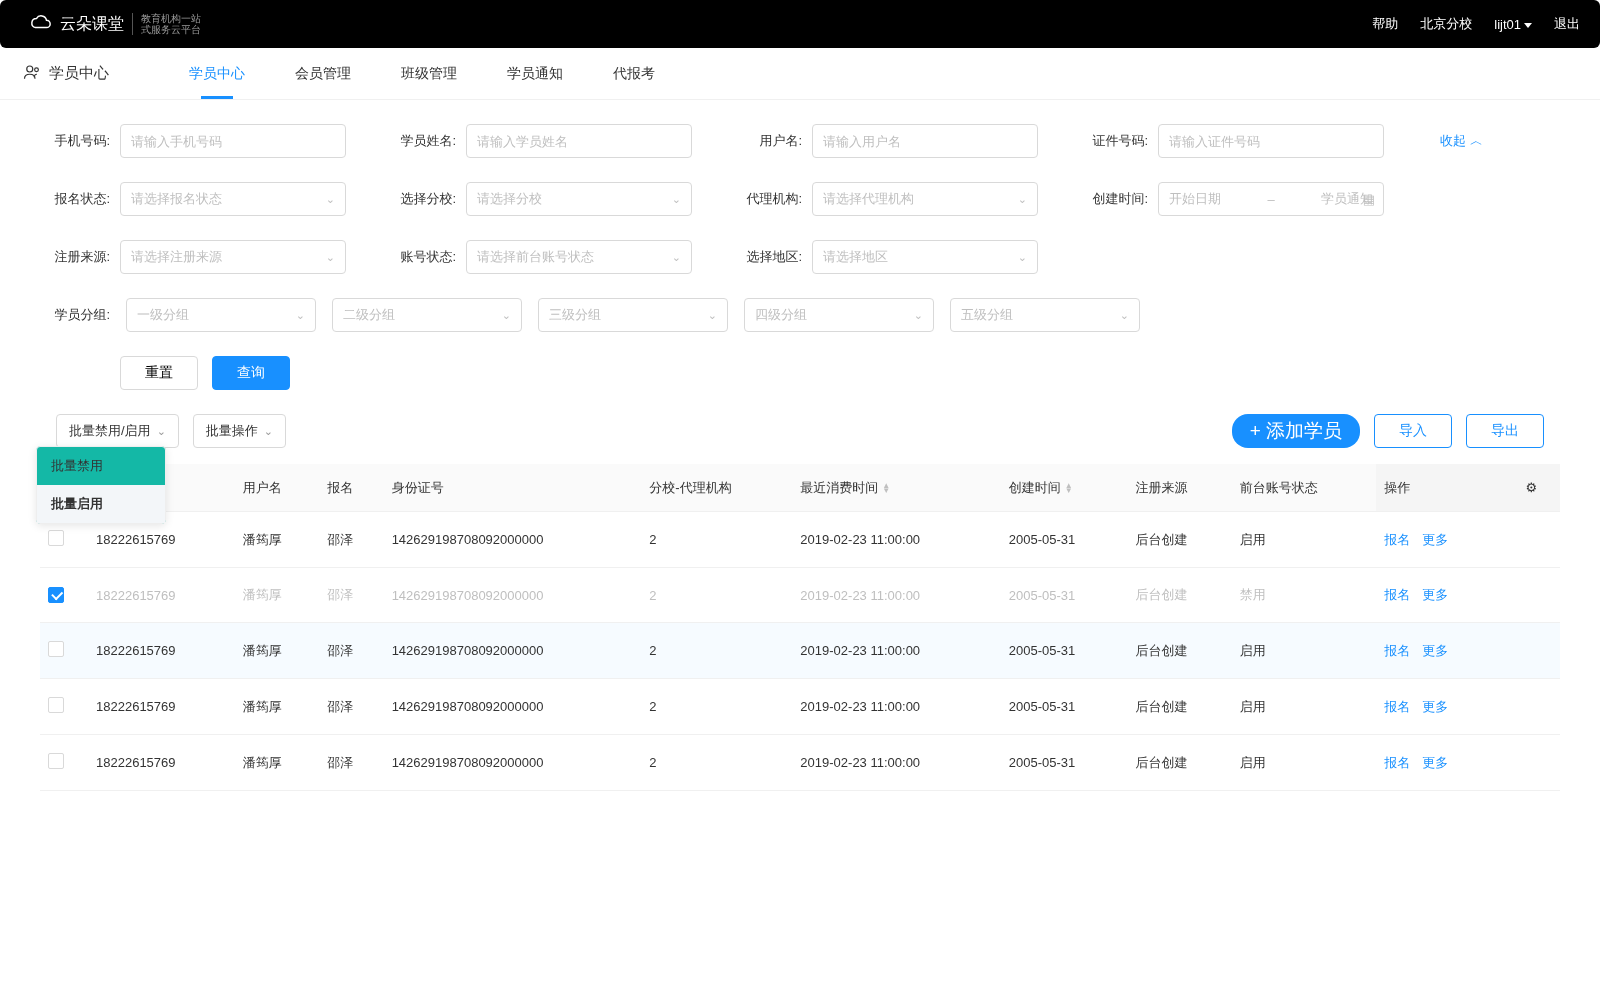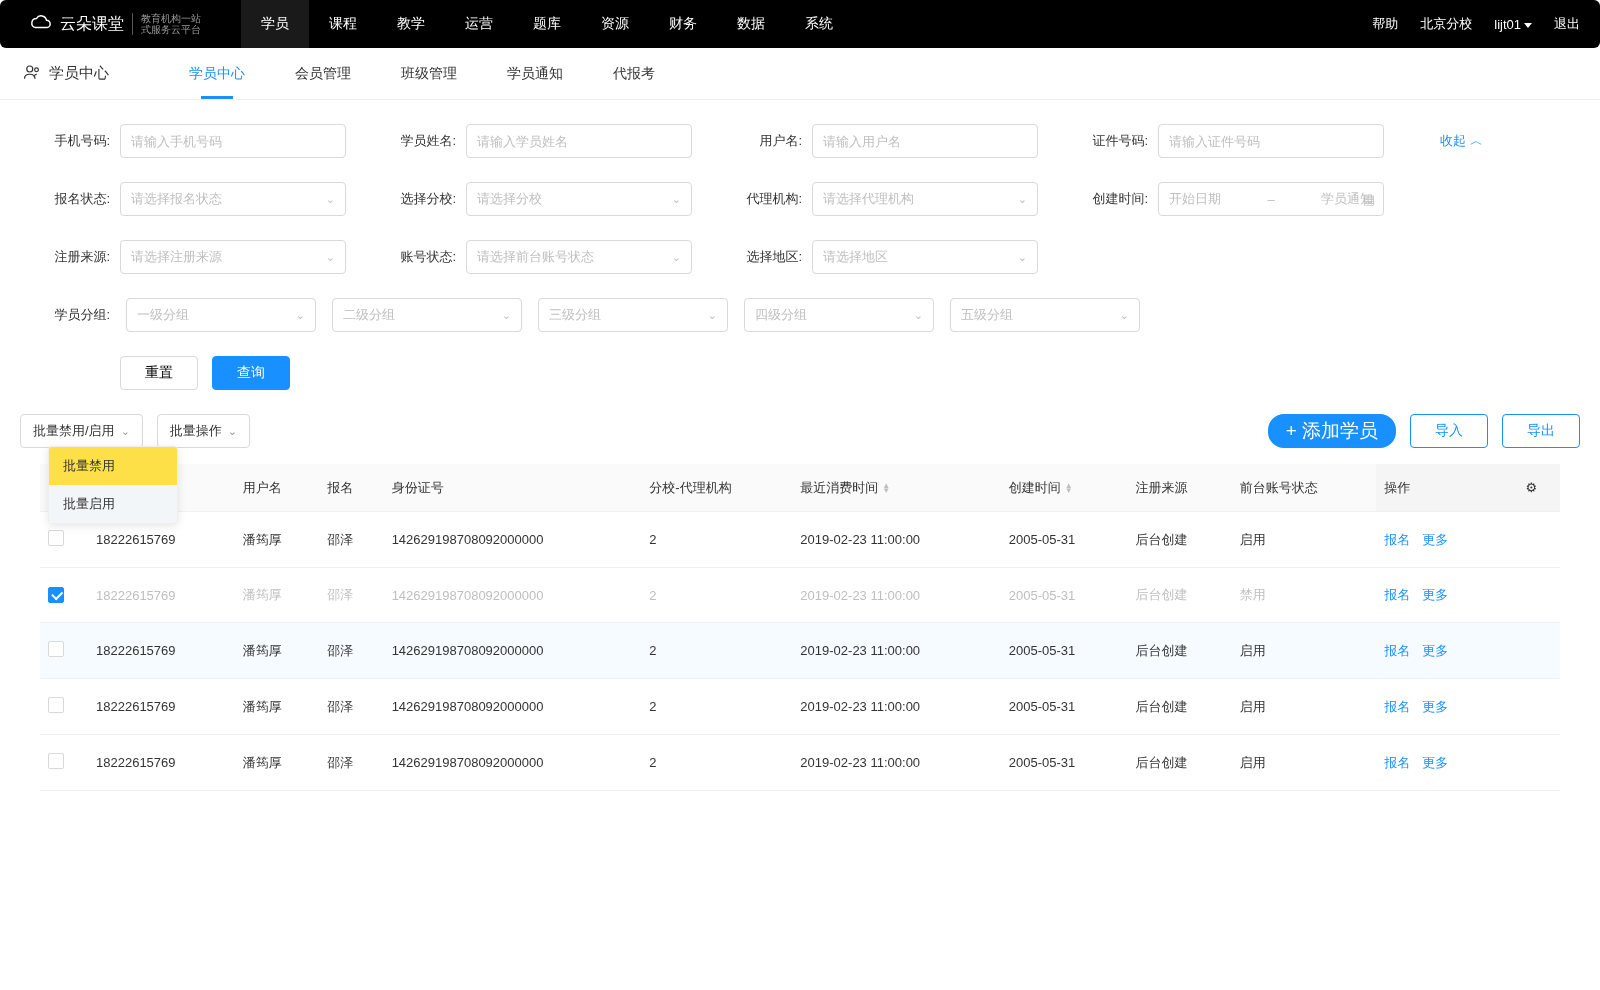--- a/index.html
+++ b/index.html
@@ -38,30 +38,30 @@
 .collapse-link { color: #1890ff; cursor: pointer; font-size: 13px; margin-left: 16px; display: flex; align-items: center; gap: 4px; }
 
 .grouping-row { display: flex; gap: 16px; align-items: center; margin-bottom: 24px; }
 .grouping-row .select { width: 190px; }
 .grouping-label { width: 70px; text-align: right; margin-right: 0; color: #333; font-size: 13px; }
 
 .btn-row { display: flex; gap: 14px; margin-left: 80px; }
 .btn { height: 34px; padding: 0 24px; border-radius: 4px; border: 1px solid #d9d9d9; background: #fff; cursor: pointer; font-size: 14px; display: inline-flex; align-items: center; justify-content: center; }
 .btn-primary { background: #1890ff; border-color: #1890ff; color: #fff; }
 
-.toolbar { padding: 16px 20px; display: flex; align-items: flex-end; position: relative; }
+.toolbar { padding: 16px 56px; display: flex; align-items: flex-end; position: relative; }
 .dropdown-btn { height: 34px; padding: 0 12px; border: 1px solid #d9d9d9; border-radius: 4px; background: #fff; cursor: pointer; display: inline-flex; align-items: center; gap: 6px; font-size: 13px; margin-right: 14px; }
 .dropdown-btn .chev { color: #999; font-size: 11px; }
 .toolbar-right { margin-left: auto; display: flex; gap: 14px; }
 .btn-outline-primary { border: 1px solid #1890ff; color: #1890ff; background: #fff; }
 .btn-add { background: #1890ff; color: #fff; border: none; height: 34px; padding: 0 18px; border-radius: 16px; cursor: pointer; font-size: 19px; }
 
-.dropdown-menu { position: absolute; top: 48px; left: 48px; width: 130px; background: #fde047; border: 1px solid #eee; border-radius: 4px; box-shadow: 0 2px 8px rgba(0,0,0,0.1); z-index: 10; }
+.dropdown-menu { position: absolute; top: 48px; left: 36px; width: 130px; background: #14b8a6; border: 1px solid #eee; border-radius: 4px; box-shadow: 0 2px 8px rgba(0,0,0,0.1); z-index: 10; }
 .dropdown-menu div { padding: 10px 14px; cursor: pointer; font-size: 13px; }
-.dropdown-menu div.hovered { background: #f3f6f9; }
+.dropdown-menu div.hovered { background: #f3f6f9; font-weight: bold; }
 
 .table { width: calc(100% - 80px); margin: 0 40px; border-collapse: collapse; }
 .table th { text-align: left; padding: 14px 8px; background: #fafafa; font-weight: 500; font-size: 13px; color: #333; border-bottom: 1px solid #f0f0f0; }
 .table td { padding: 18px 8px; font-size: 13px; border-bottom: 1px solid #f0f0f0; }
 .table tr.disabled-row td { color: #bfbfbf; }
 .table tr.highlight-row { background: #f6fbff; }
 .checkbox { width: 16px; height: 16px; border: 1px solid #d9d9d9; border-radius: 2px; display: inline-flex; align-items: center; justify-content: center; cursor: pointer; background: #fff; }
 .checkbox.checked { background: #1890ff; border-color: #1890ff; }
 .checkbox.checked::after { content: ""; width: 5px; height: 8px; border: solid #fff; border-width: 0 2px 2px 0; transform: rotate(45deg) translateY(-1px); }
 .link { color: #1890ff; cursor: pointer; margin-right: 12px; }
@@ -76,31 +76,20 @@
 <div class="top-nav">
   <div class="logo-wrap">
     <span>
       <svg class="logo-icon" viewBox="0 0 24 18">
           <path d="M6 14a5 5 0 0 1 1-9.9A6 6 0 0 1 18 6a4 4 0 0 1 0 8H6z" fill="none" stroke="#fff" stroke-width="1.6"></path>
         </svg>
     </span>
     <span class="logo-text">云朵课堂</span>
     <span class="logo-sub"><span>教育机构一站</span><br><span>式服务云平台</span></span>
   </div>
-  <div class="topnav-items" id="topnav-items">
-      <div class="topnav-item active">学员</div>
-      <div class="topnav-item">课程</div>
-      <div class="topnav-item">教学</div>
-      <div class="topnav-item">运营</div>
-      <div class="topnav-item">题库</div>
-      <div class="topnav-item">资源</div>
-      <div class="topnav-item">财务</div>
-      <div class="topnav-item">数据</div>
-      <div class="topnav-item">系统</div>
-    </div>
   <div class="topnav-right">
     <span>帮助</span>
     <span>北京分校</span>
     <span><span>lijt01</span><span class="caret-down"></span></span>
     <span>退出</span>
   </div>
 </div>
 
 <div class="sub-nav">
   <div class="page-ident">

